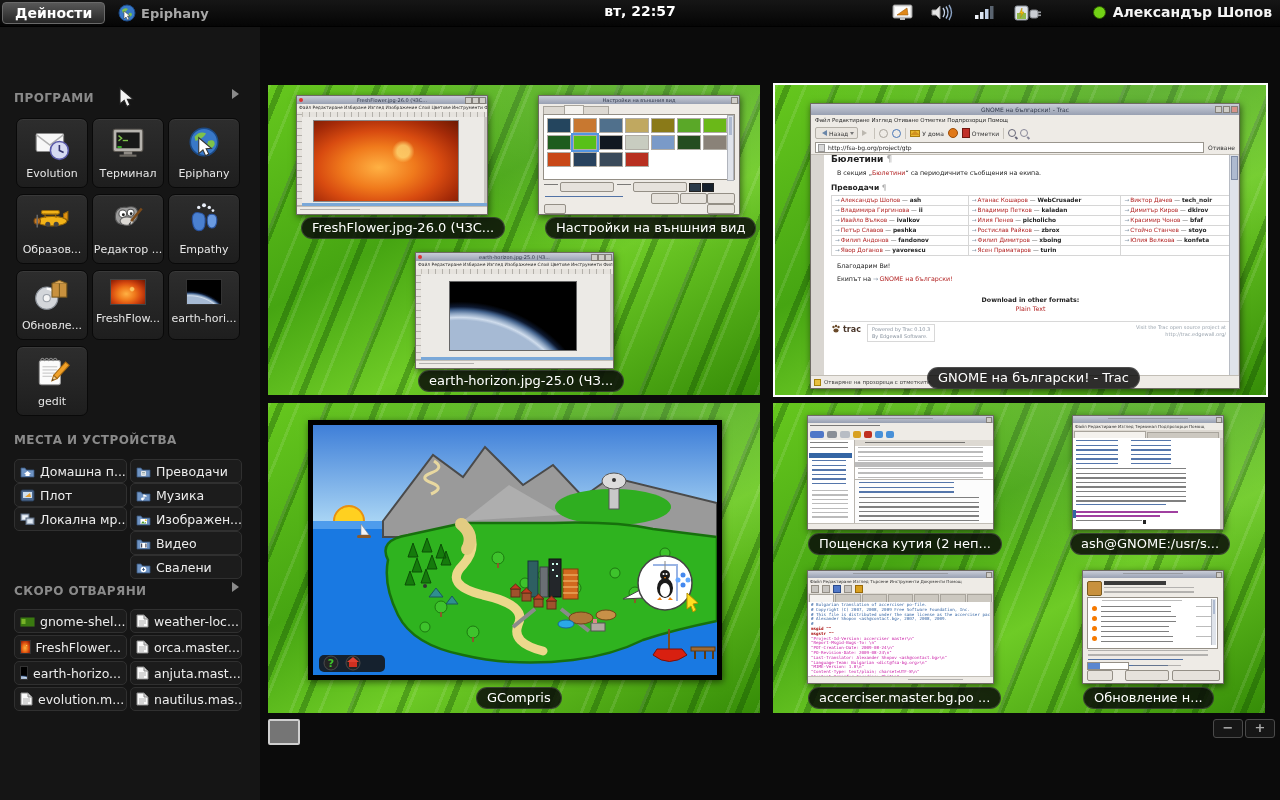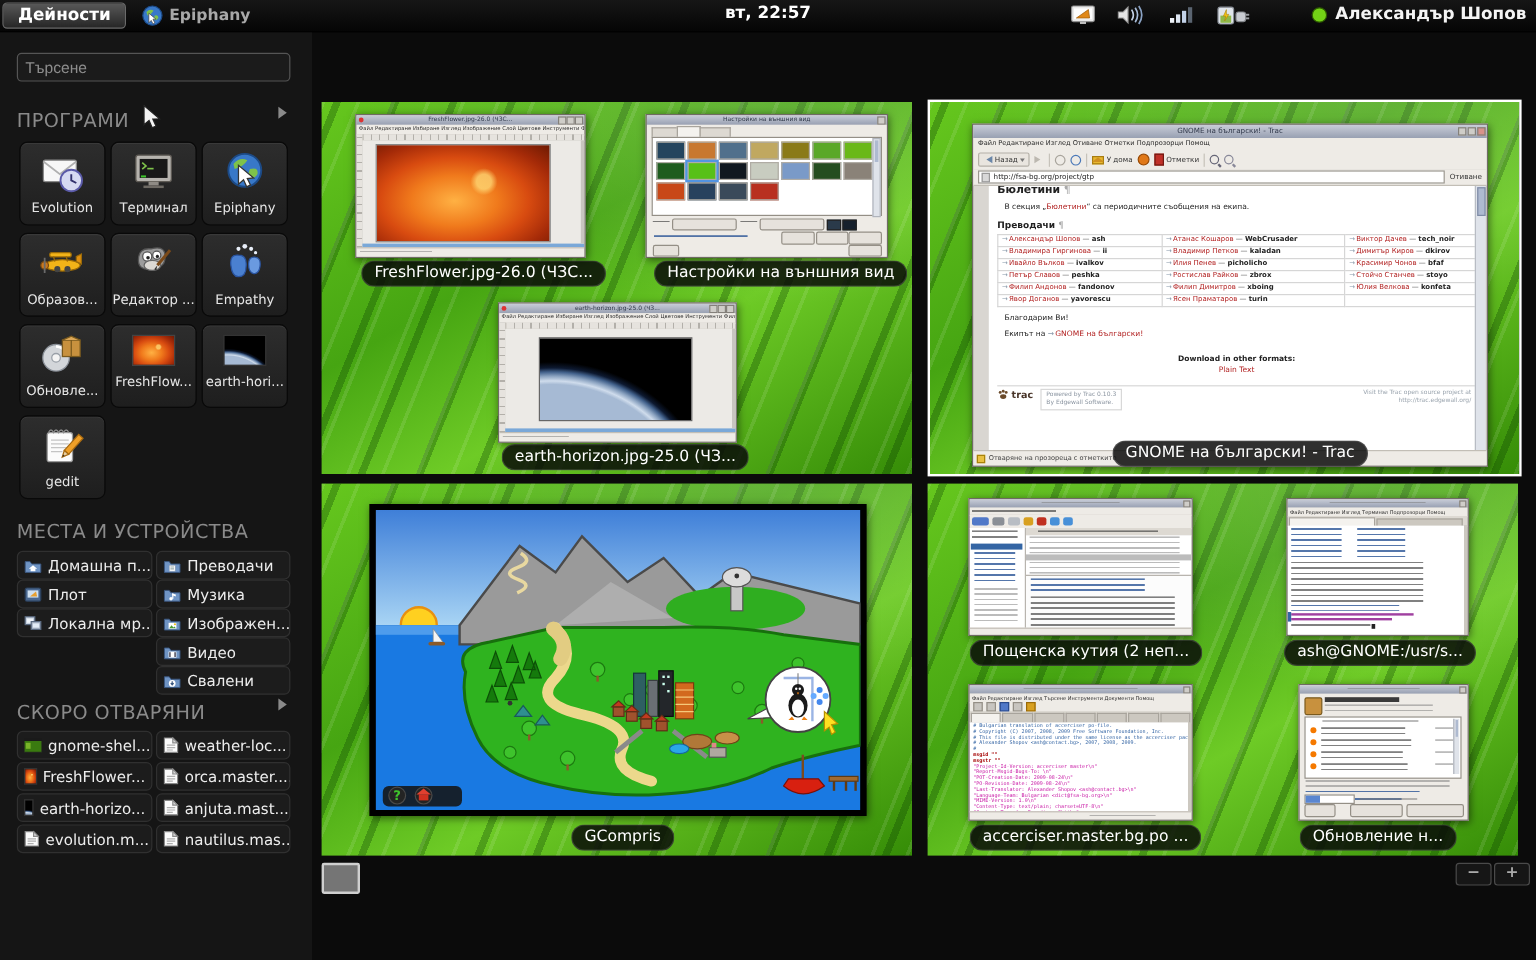--- a/index.html
+++ b/index.html
@@ -10,21 +10,21 @@
   #activities{position:absolute;left:2px;top:2px;height:20px;line-height:20px;padding:0 12px;border:1px solid #6a6a6a;border-radius:4px;background:linear-gradient(#585858,#262626);color:#fff;font-weight:bold;font-size:14px;}
   #appmenu{position:absolute;left:118px;top:2px;height:22px;display:flex;align-items:center;gap:5px;color:#a8a8a8;font-weight:bold;font-size:13px;}
   #clock{position:absolute;left:540px;top:3px;width:200px;text-align:center;color:#fff;font-weight:bold;font-size:14px;}
   .sysicon{position:absolute;top:4px;}
   #username{position:absolute;right:8px;top:4px;color:#f4f4f4;font-weight:bold;font-size:14px;display:flex;align-items:center;gap:7px;}
   .statusdot{width:11px;height:11px;border-radius:50%;background:#73d216;border:1px solid #2e5c00;}
   
   #sidebar{position:absolute;left:0;top:27px;width:260px;height:773px;background:#151515;}
   #search{position:absolute;left:14px;top:17px;width:214px;height:20px;background:#1b1b1b;border:1px solid #555;border-radius:4px;color:#bbb;font-size:13px;padding:1px 6px;outline:none;}
   #search::placeholder{color:#8d8d8d;}
-  .sechead{position:absolute;color:#8a8a8a;font-size:16px;letter-spacing:.4px;}
+  .sechead{position:absolute;color:#8a8a8a;font-size:12px;letter-spacing:.4px;font-weight:bold;}
   .secarrow{position:absolute;width:0;height:0;border:5px solid transparent;border-left:7px solid #8a8a8a;}
   .tile{position:absolute;width:70px;height:68px;border-radius:7px;background:linear-gradient(#2d2d2d,#1e1e1e);border:1px solid #090909;box-shadow:inset 0 1px 0 rgba(255,255,255,.06);text-align:center;}
   .tile .ticon{margin:5px auto 0;width:38px;height:38px;}
   .tile .tlabel{margin-top:1px;color:#e6e6e6;font-size:11px;white-space:nowrap;overflow:hidden;}
   .pbtn{position:absolute;height:22px;border-radius:5px;background:#1c1c1c;border:1px solid #303030;display:flex;align-items:center;gap:5px;padding:0 5px;color:#ededed;font-size:12.5px;white-space:nowrap;overflow:hidden;}
   .pbtn svg{flex:0 0 auto;}
   
   .ws{position:absolute;overflow:hidden;}
   .leaf{background:
     radial-gradient(130% 100% at 75% 0%, rgba(255,255,255,.16), rgba(255,255,255,0) 55%),
@@ -121,21 +121,20 @@
       <rect x="24" y="7.5" width="3" height="1.6" fill="#9a9da2"></rect>
       <rect x="24" y="10.5" width="3" height="1.6" fill="#9a9da2"></rect>
     </svg>
     <div id="username">
       <span class="statusdot" style="position:static;"></span>
       <span>Александър Шопов</span>
     </div>
   </div>
 
   <div id="sidebar">
-    <input id="search" placeholder="Търсене" style="">
 
     <div class="sechead" style="left:14px;top:64px;">ПРОГРАМИ</div>
     <div class="secarrow" style="left:232px;top:62px;"></div>
 
     <div class="tile" style="left:16px;top:91px;">
       <svg class="ticon" viewBox="0 0 36 36">
         <rect x="3" y="9" width="26" height="17" rx="1.5" fill="#f7f7f7" stroke="#8a8a8a"></rect>
         <path d="M3,10 L16,20 L29,10" fill="none" stroke="#b0b0b0" stroke-width="1.5"></path>
         <circle cx="25" cy="25" r="8.5" fill="#d6daf2" stroke="#5a5aa8" stroke-width="1.5"></circle>
         <path d="M25,20 L25,25 L29,27" stroke="#33336e" stroke-width="1.5" fill="none"></path>

